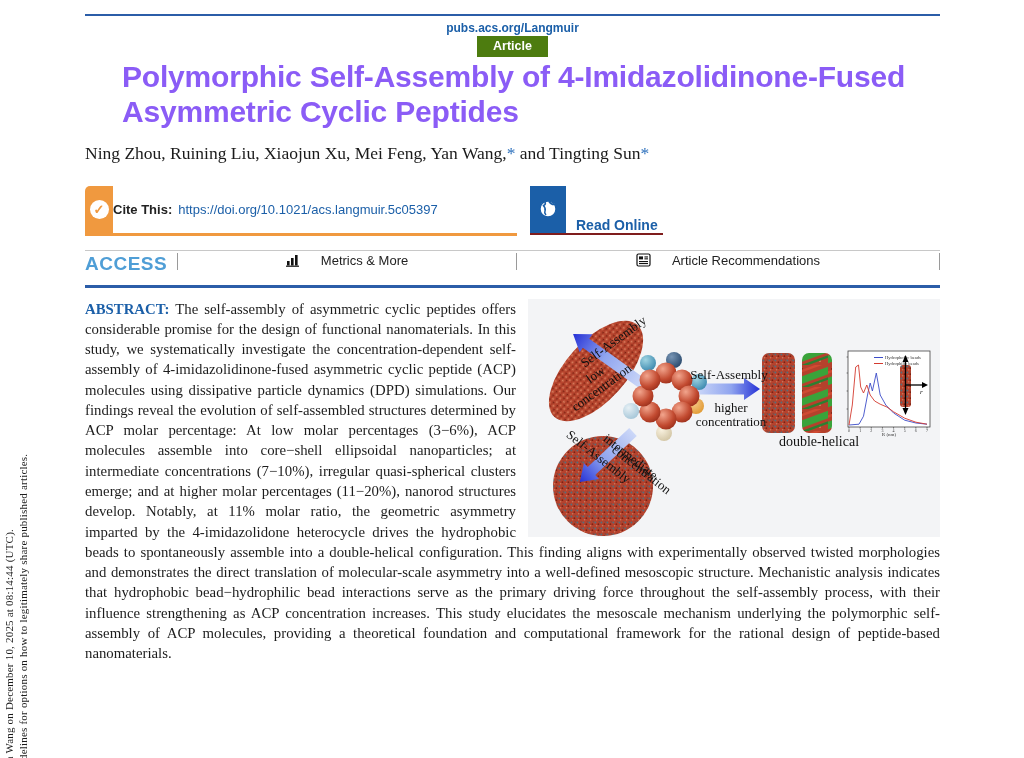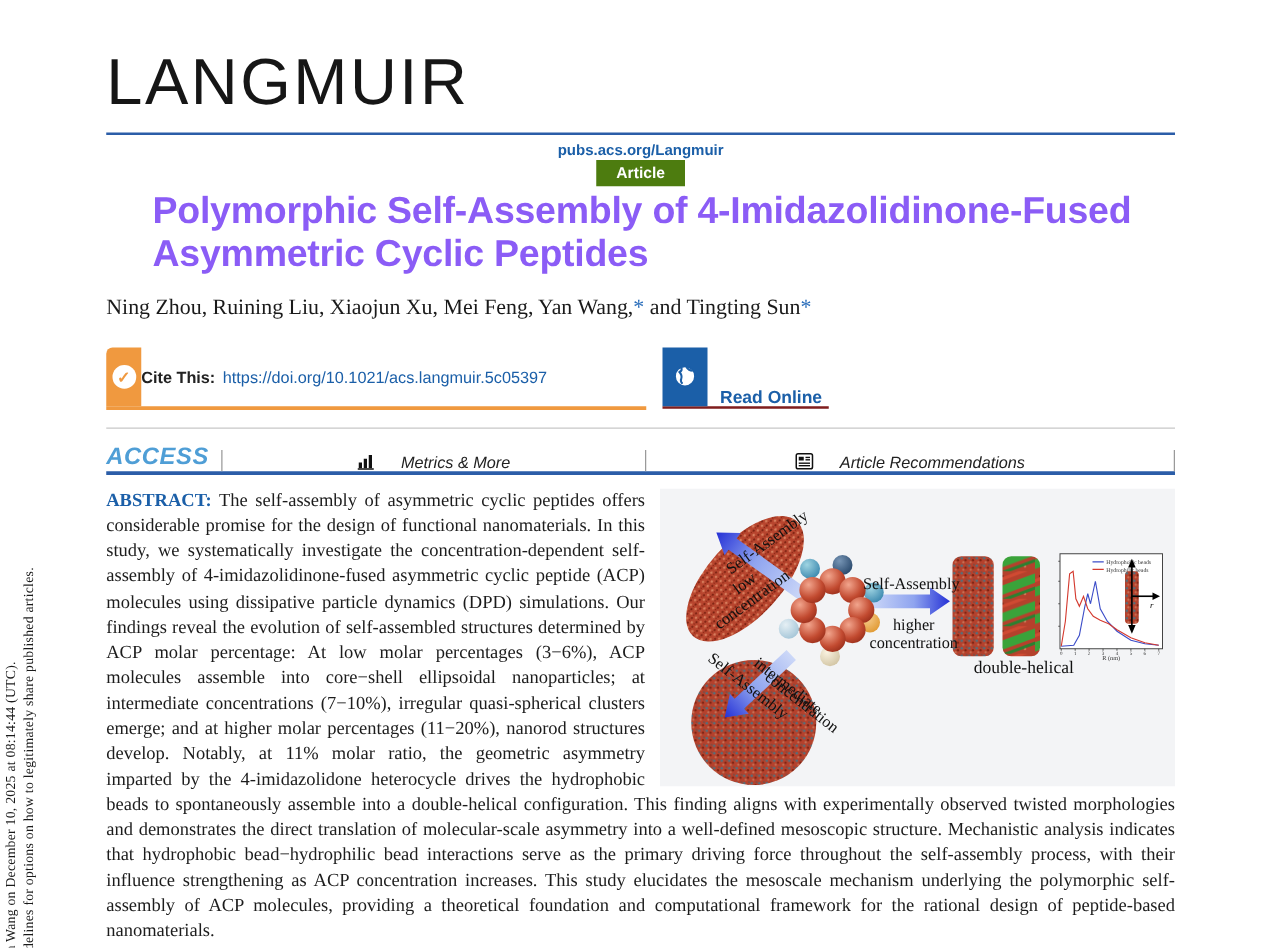--- a/index.html
+++ b/index.html
@@ -23,21 +23,21 @@
   .citeicon{width:28px;background:#f0993f;border-radius:5px 0 0 0;display:flex;align-items:center;justify-content:center;height:47px;}
   .citeicon .ck{width:19px;height:19px;border-radius:50%;background:#fff;color:#f0993f;font-size:13px;font-weight:700;display:flex;align-items:center;justify-content:center;}
   .citetext{display:flex;align-items:center;font-size:13px;height:47px;}
   .citetext b{color:#222;margin-right:6px;white-space:nowrap;}
   .citetext a{color:#1b5fa8;text-decoration:none;white-space:nowrap;}
   .readbox{display:flex;align-items:flex-end;margin-left:13px;border-bottom:2px solid #7f1d1d;width:133px;}
   .readicon{width:36px;height:47px;background:#1b5fa8;display:flex;align-items:center;justify-content:center;}
   .readlabel{display:flex;align-items:center;padding-left:10px;color:#1b5fa8;font-weight:700;font-size:14px;white-space:nowrap;}
   .grayrule{margin-top:14px;height:1px;background:#c8c8c8;}
   
-  .accessrow{display:flex;align-items:flex-end;height:32px;margin-top:2px;font-style:italic;}
+  .accessrow{display:flex;align-items:flex-start;height:32px;margin-top:2px;}
   .acclabel{color:#4f9ed6;font-size:19px;font-weight:700;letter-spacing:0.5px;padding-right:10px;}
   .vdiv{width:1px;height:17px;background:#9a9a9a;}
   .accitem{flex:1;display:flex;align-items:center;justify-content:center;font-size:13px;color:#222;gap:20px;}
   .accitem.rec{flex:1.25;}
   .bluerule{height:3px;background:#2b5da8;}
   
   .abstract{margin-top:11px;font-family:"Liberation Serif",serif;font-size:14.8px;line-height:1.37;text-align:justify;color:#1c1c1c;}
   .abstract .ablabel{color:#1b5fa8;font-weight:700;}
   .figwrap{float:right;width:412px;height:238px;margin-left:12px;margin-bottom:4px;background:#f3f4f6;}
   
@@ -46,21 +46,20 @@
   .figlab{font-family:"Liberation Serif",serif;font-size:13px;fill:#111;}
 </style>
 </head>
 <body>
 
 <div class="wm" style="left:3px;top:762px;">n Wang on December 10, 2025 at 08:14:44 (UTC).</div>
 <div class="wm" style="left:17px;top:760px;">delines for options on how to legitimately share published articles.</div>
 
 <div class="content">
 
-  <div class="logo">LANGMUIR</div>
   <div class="toprule"></div>
 
   <div class="pubrow">
     <span class="puburl">pubs.acs.org/Langmuir</span>
     <span class="badge">Article</span>
   </div>
 
   <div class="title">Polymorphic Self-Assembly of 4-Imidazolidinone-Fused Asymmetric Cyclic Peptides</div>
 
   <div class="authors"><span>Ning Zhou, Ruining Liu, Xiaojun Xu, Mei Feng, Yan Wang,</span><span class="star">*</span><span> and Tingting Sun</span><span class="star">*</span></div>

